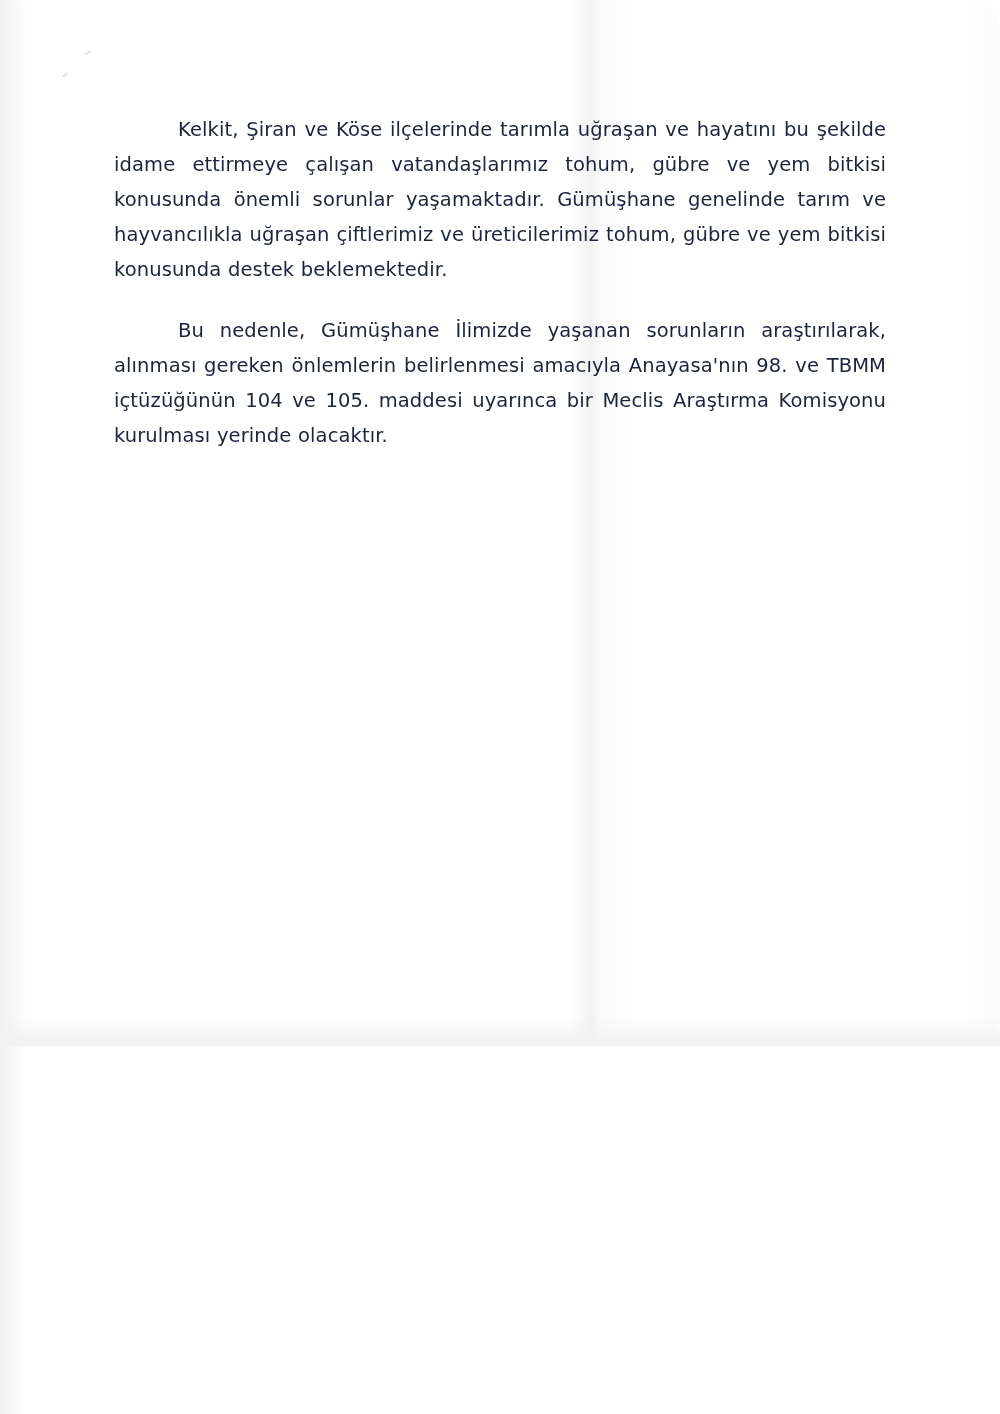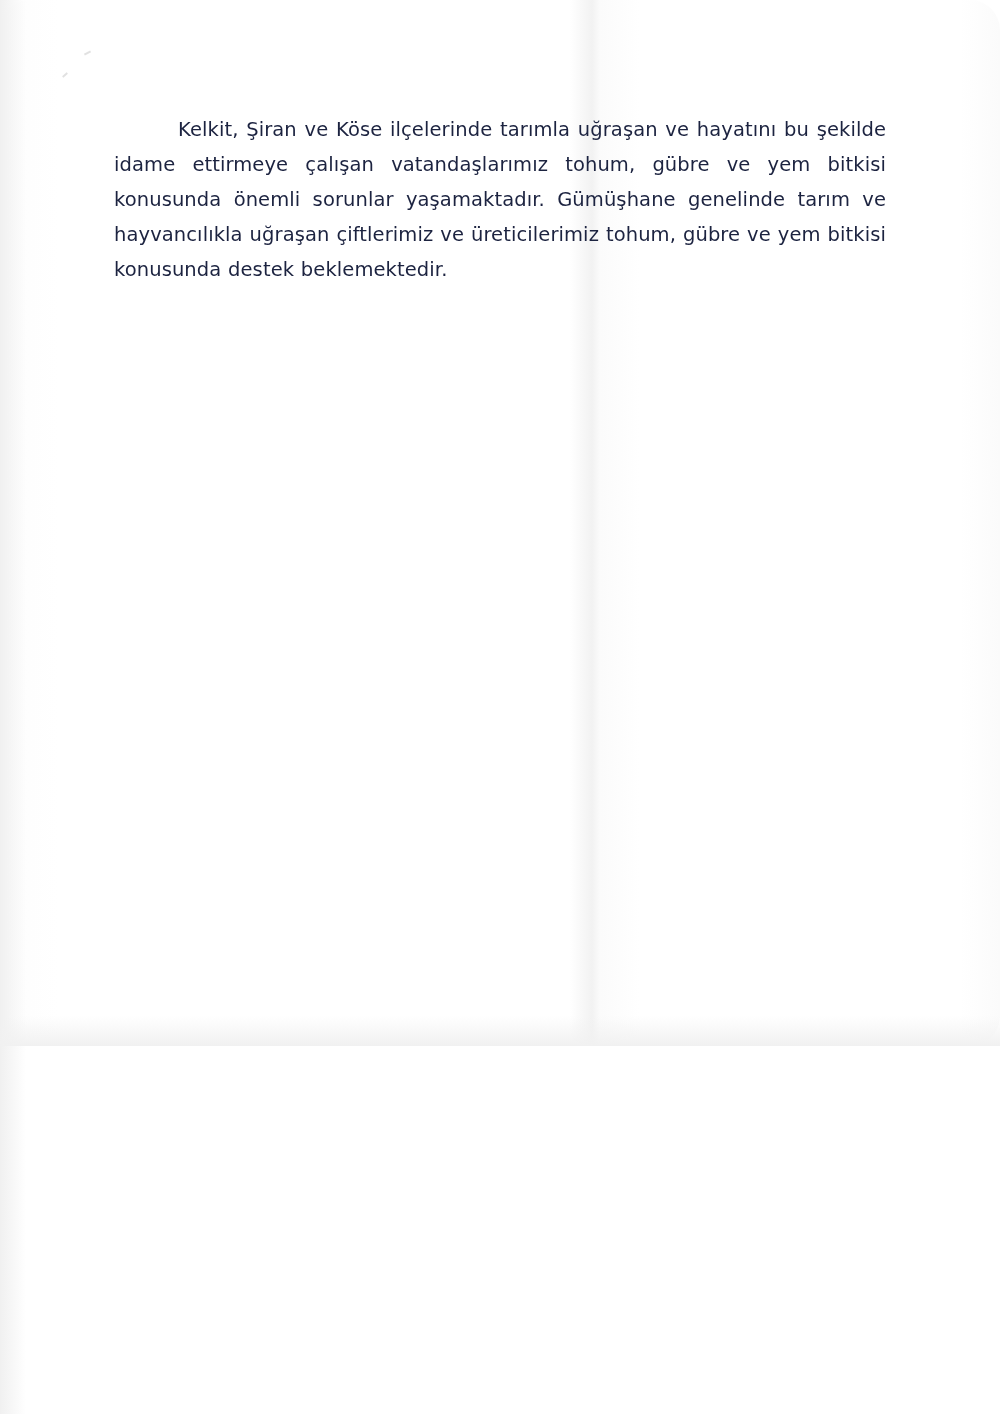--- a/index.html
+++ b/index.html
@@ -85,15 +85,16 @@
 <div class="page">
 
   <div class="edge-shade-left"></div>
   <div class="edge-shade-bottom"></div>
 
   <div class="speck speck-a"></div>
   <div class="speck speck-b"></div>
 
   <div class="content">
     <p class="para">Kelkit, Şiran ve Köse ilçelerinde tarımla uğraşan ve hayatını bu şekilde idame ettirmeye çalışan vatandaşlarımız tohum, gübre ve yem bitkisi konusunda önemli sorunlar yaşamaktadır. Gümüşhane genelinde tarım ve hayvancılıkla uğraşan çiftlerimiz ve üreticilerimiz tohum, gübre ve yem bitkisi konusunda destek beklemektedir.</p>
+    <p class="para">Bu nedenle, Gümüşhane İlimizde yaşanan sorunların araştırılarak, alınması gereken önlemlerin belirlenmesi amacıyla Anayasa'nın 98. ve TBMM içtüzüğünün 104 ve 105. maddesi uyarınca bir Meclis Araştırma Komisyonu kurulması yerinde olacaktır.</p>
   </div>
 
 </div>
 
 </body></html>

